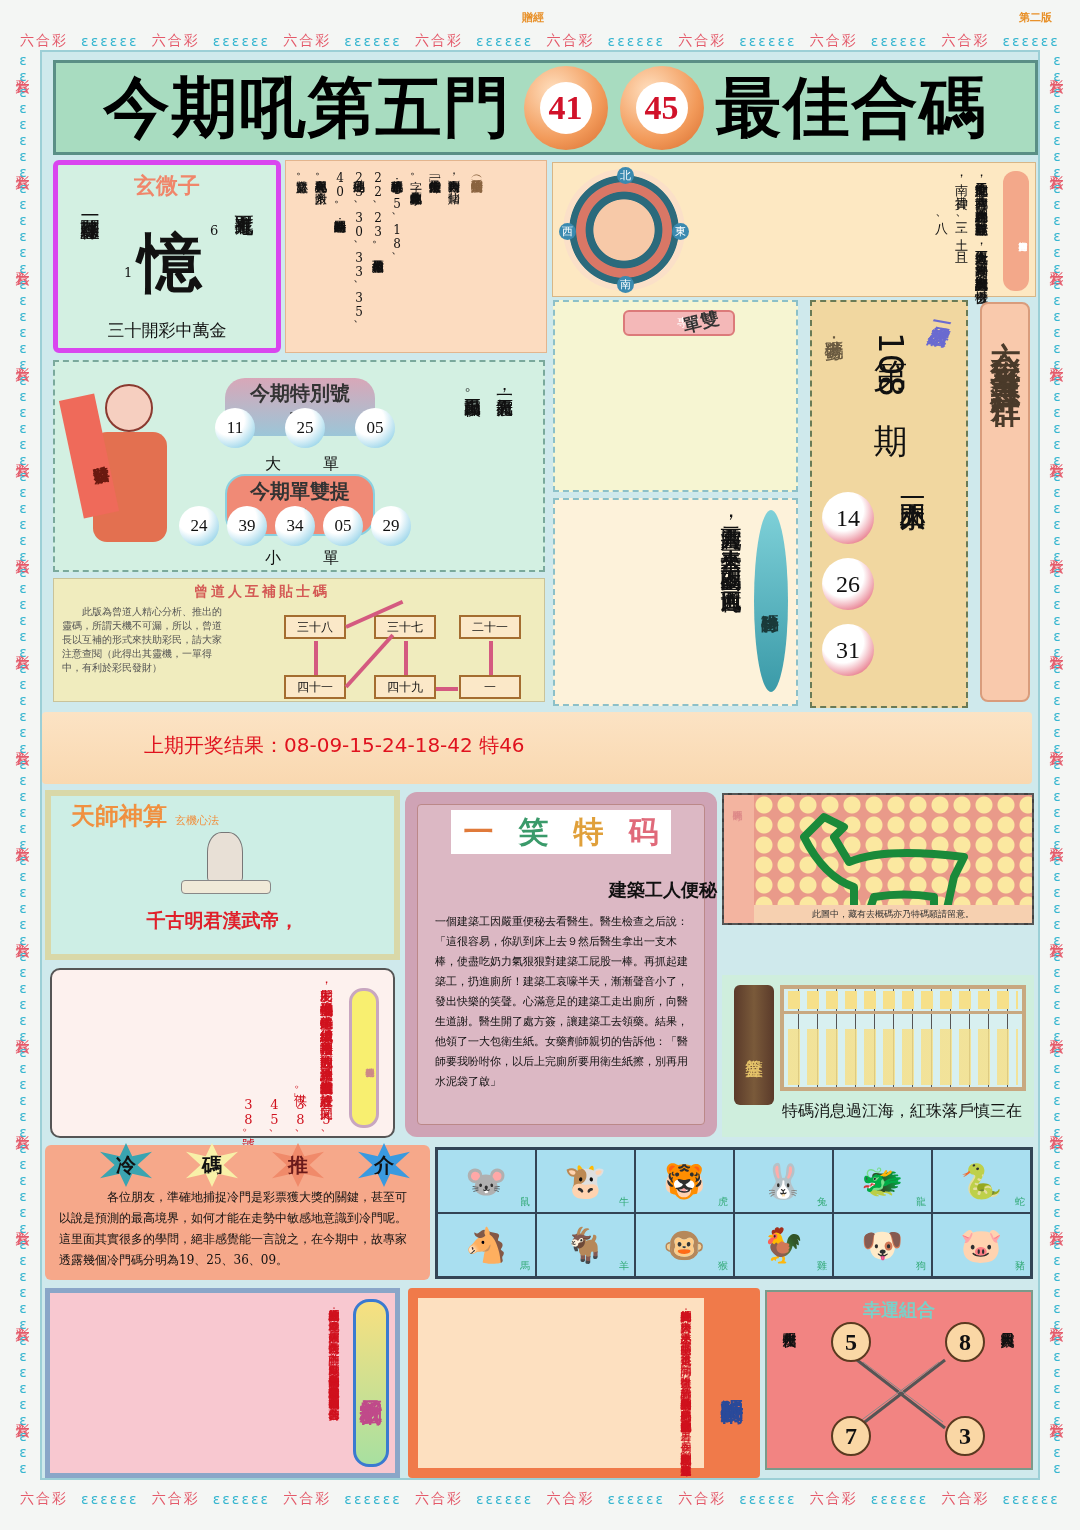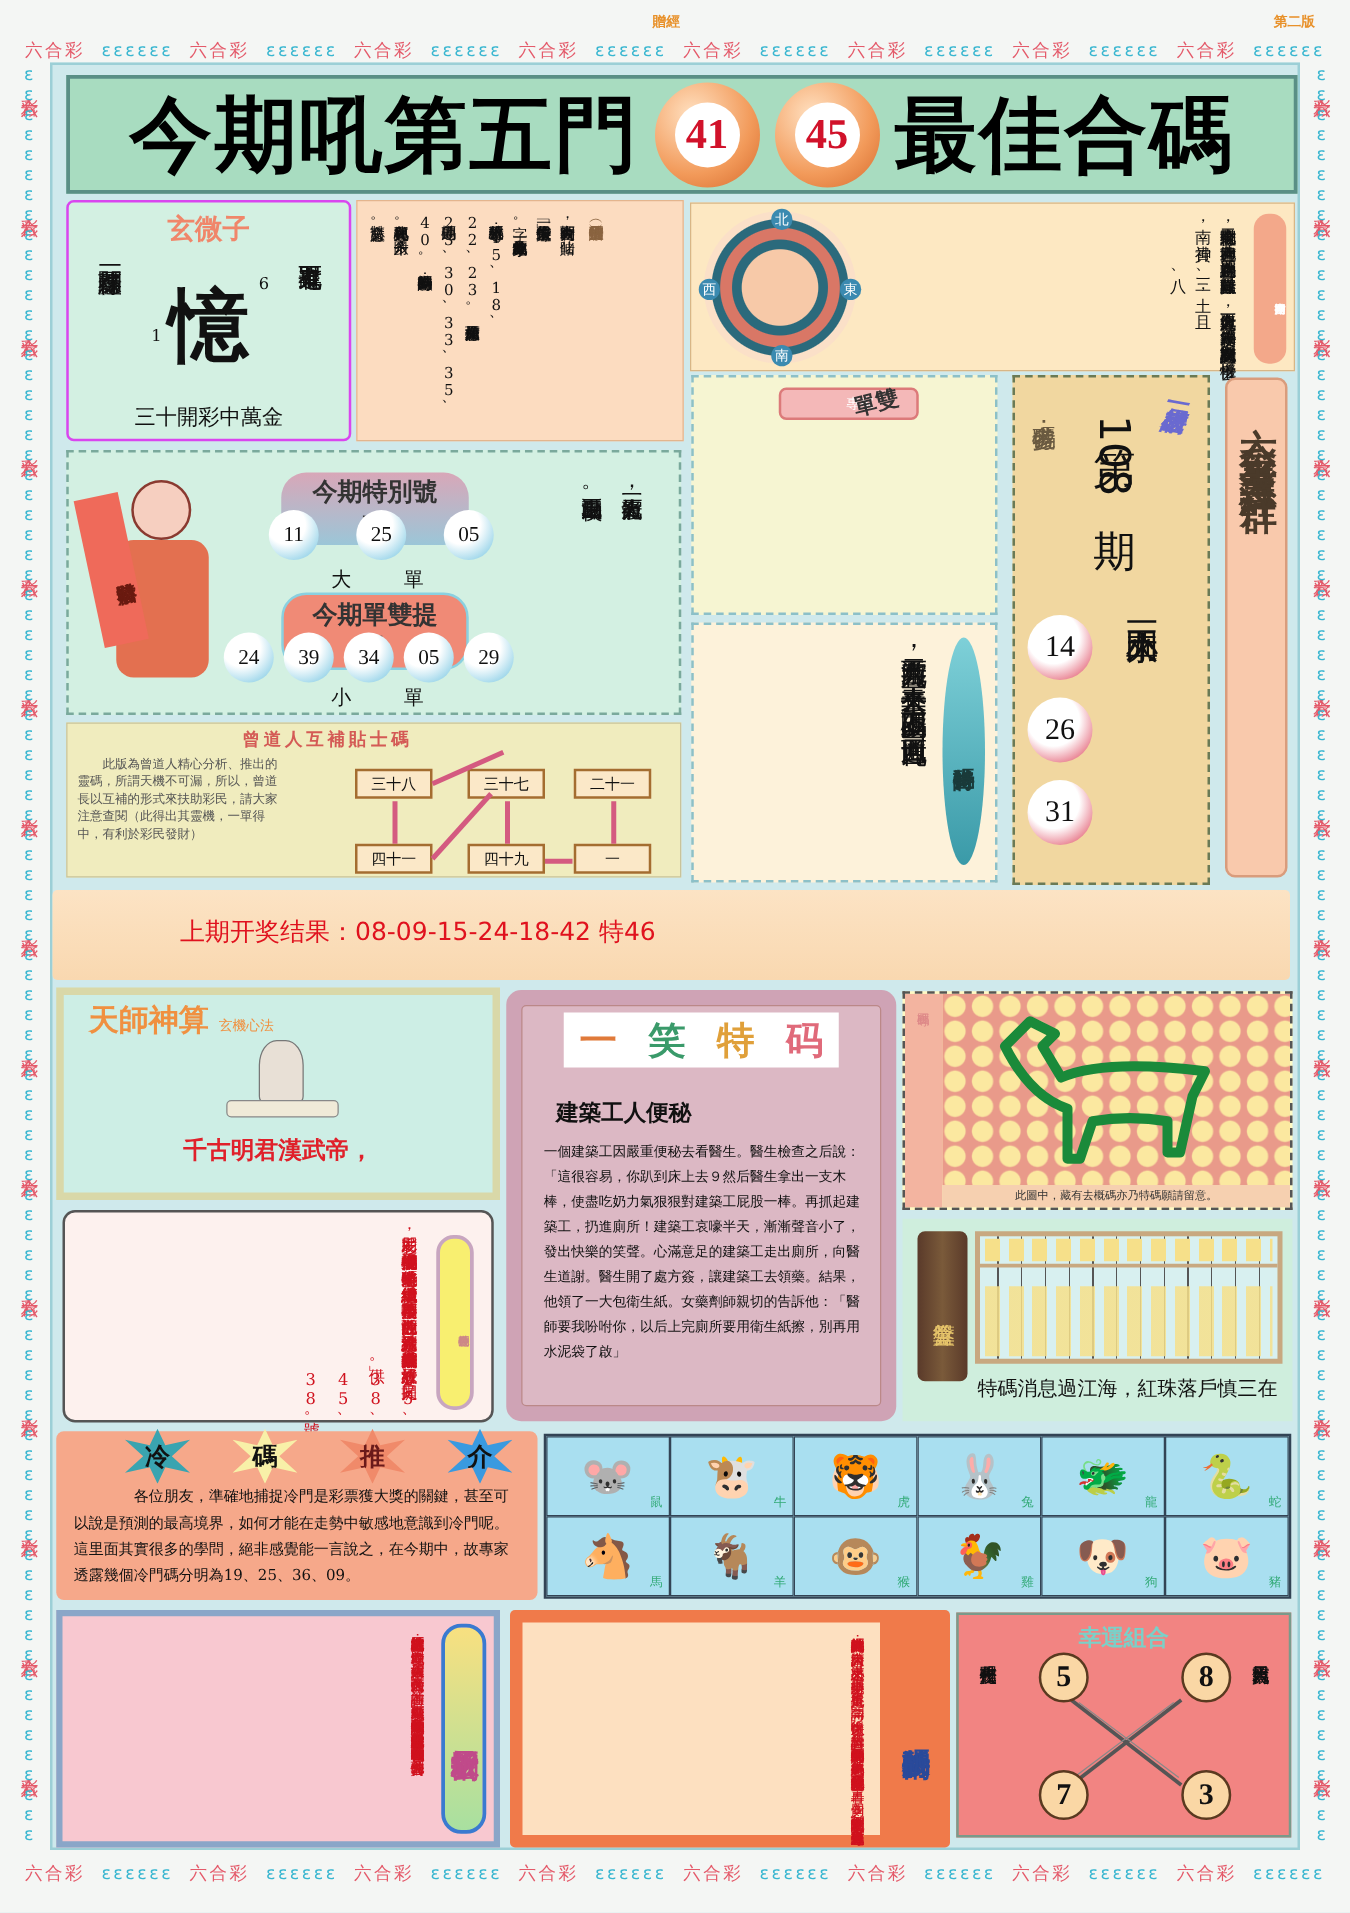--- a/index.html
+++ b/index.html
@@ -14,21 +14,21 @@
   .b-red { color: #e45a6a; }
   .b-blue { color: #38b6d0; }
   .frame { position: absolute; left: 40px; top: 50px; width: 1000px; height: 1430px; background: #cfe9ec; border: 2px solid #9ccfd6; }
   
   .header { position: absolute; left: 53px; top: 60px; width: 985px; height: 95px; background: #a8dcc0; border: 3px solid #5a8f86; display: flex; align-items: center; justify-content: center; gap: 12px; }
   .header-text { font-size: 66px; font-weight: bold; font-family: "DejaVu Serif", serif; letter-spacing: 2px; color: #000; }
   .ball { width: 84px; height: 84px; border-radius: 50%; background: radial-gradient(circle at 35% 30%, #ffe0c0, #f29a5a 60%, #d66a2c); display: flex; align-items: center; justify-content: center; }
   .ball-inner { width: 52px; height: 52px; border-radius: 50%; background: #fff; display: flex; align-items: center; justify-content: center; color: #d1122a; font-weight: bold; font-size: 34px; font-family: "Liberation Serif", serif; }
   
   .panel { position: absolute; }
-  .p-mint { background: #d3f0e2; border: 2px solid #d946ef; border-radius: 6px; }
+  .p-mint { background: #d3f0e2; border: 5px solid #d946ef; border-radius: 6px; }
   .p-peach { background: #fcdcc0; border: 1px solid #e3b58e; }
   .p-cream { background: #fde8c2; border: 1px solid #d8b686; }
   .dashed { border: 2px dashed #7aa99c; }
   .small-ball { width: 40px; height: 40px; border-radius: 50%; background: radial-gradient(circle at 35% 30%, #ffffff 40%, #9dd6ea 80%); display: flex; align-items: center; justify-content: center; font-family: "Liberation Serif", serif; font-size: 17px; color: #111; }
   .pink-ball { width: 52px; height: 52px; border-radius: 50%; background: radial-gradient(circle at 40% 35%, #fff 45%, #e98292 78%, #c44a60); display: flex; align-items: center; justify-content: center; font-family: "Liberation Serif", serif; font-size: 24px; color: #111; }
   .pill-title { border-radius: 20px; padding: 2px 16px; font-weight: bold; font-family: "DejaVu Sans", sans-serif; font-size: 20px; color: #333; text-align: center; }
   .box-num { background: #fbe8c8; border: 2px solid #a46d30; font-size: 12px; width: 62px; height: 24px; display: flex; align-items: center; justify-content: center; font-family: "DejaVu Serif", serif; }
   .arrow { position: absolute; height: 4px; background: #d45a80; transform-origin: left center; }
   .zodiac-grid { display: grid; grid-template-columns: repeat(6, 1fr); grid-template-rows: repeat(2, 1fr); border: 2px solid #345; }
   .zodiac-cell { border: 1px solid #345; background: #a9dff0; position: relative; display: flex; align-items: center; justify-content: center; font-size: 34px; }
@@ -470,25 +470,25 @@
 </div>
 
 <div class="panel" style="left:405px;top:792px;width:312px;height:345px;background:#cfa3b5;border-radius:12px;">
   <div class="abs" style="left:12px;top:12px;right:12px;bottom:12px;background:#dcb8c4;border:1px solid #b88;border-radius:4px;"></div>
   <div class="abs" style="left:46px;top:18px;width:220px;height:44px;background:#fff;display:flex;justify-content:space-around;align-items:center;font-size:30px;font-weight:bold;">
     <span style="color:#e07a3a;">一</span>
     <span style="color:#3a9a6a;">笑</span>
     <span style="color:#e0a03a;">特</span>
     <span style="color:#e06a7a;">码</span>
   </div>
-  <div class="abs" style="left:0;right:0;top:86px;text-align:left;font-size:18px;font-weight:bold;padding-left:40px;">建築工人便秘</div>
+  <div class="abs" style="left:0;right:0;top:86px;text-align:right;font-size:18px;font-weight:bold;padding-left:40px;">建築工人便秘</div>
   <div class="abs" style="left:30px;right:22px;top:120px;font-size:11px;line-height:20px;">一個建築工因嚴重便秘去看醫生。醫生檢查之后說：「這很容易，你趴到床上去９然后醫生拿出一支木棒，使盡吃奶力氣狠狠對建築工屁股一棒。再抓起建築工，扔進廁所！建築工哀嚎半天，漸漸聲音小了，發出快樂的笑聲。心滿意足的建築工走出廁所，向醫生道謝。醫生開了處方簽，讓建築工去領藥。結果，他領了一大包衛生紙。女藥劑師親切的告訴他：「醫師要我吩咐你，以后上完廁所要用衛生紙擦，別再用水泥袋了啟」</div>
 </div>
 
-<div class="panel" style="left:722px;top:793px;width:312px;height:175px;background:#fef9c3;border:2px dashed #555;overflow:hidden;">
+<div class="panel" style="left:722px;top:793px;width:312px;height:132px;background:#404040;border:2px dashed #555;overflow:hidden;">
   <div class="abs" style="left:0;top:0;width:30px;height:100%;background:#f3b4a0;"></div>
   <div class="abs vert" style="left:6px;top:8px;font-size:10px;color:#d88;">奪碼圖</div>
   <div class="abs" style="left:30px;top:0;right:0;bottom:18px;background-image:radial-gradient(circle at 10px 10px,#fbe8a0 8px,#e99a8a 9px);background-size:22px 20px;"></div>
   <svg class="abs" style="left:70px;top:12px;" width="190" height="140" viewBox="0 0 190 140">
     <path d="M10 30 L30 10 L50 20 L40 30 L55 55 Q90 40 170 50 L160 70 L150 115 L140 115 L140 90 Q110 85 80 90 L70 120 L60 120 L60 80 Q30 70 10 30 Z" fill="none" stroke="#1a8a3a" stroke-width="8" stroke-linejoin="round"></path>
   </svg>
   <div class="abs" style="left:30px;right:0;bottom:0;height:18px;background:#f6d0b0;font-size:9px;text-align:center;line-height:18px;color:#333;">此圖中，藏有去概碼亦乃特碼願請留意。</div>
 </div>
 
 <div class="panel" style="left:722px;top:975px;width:312px;height:162px;background:#cfeedd;">

